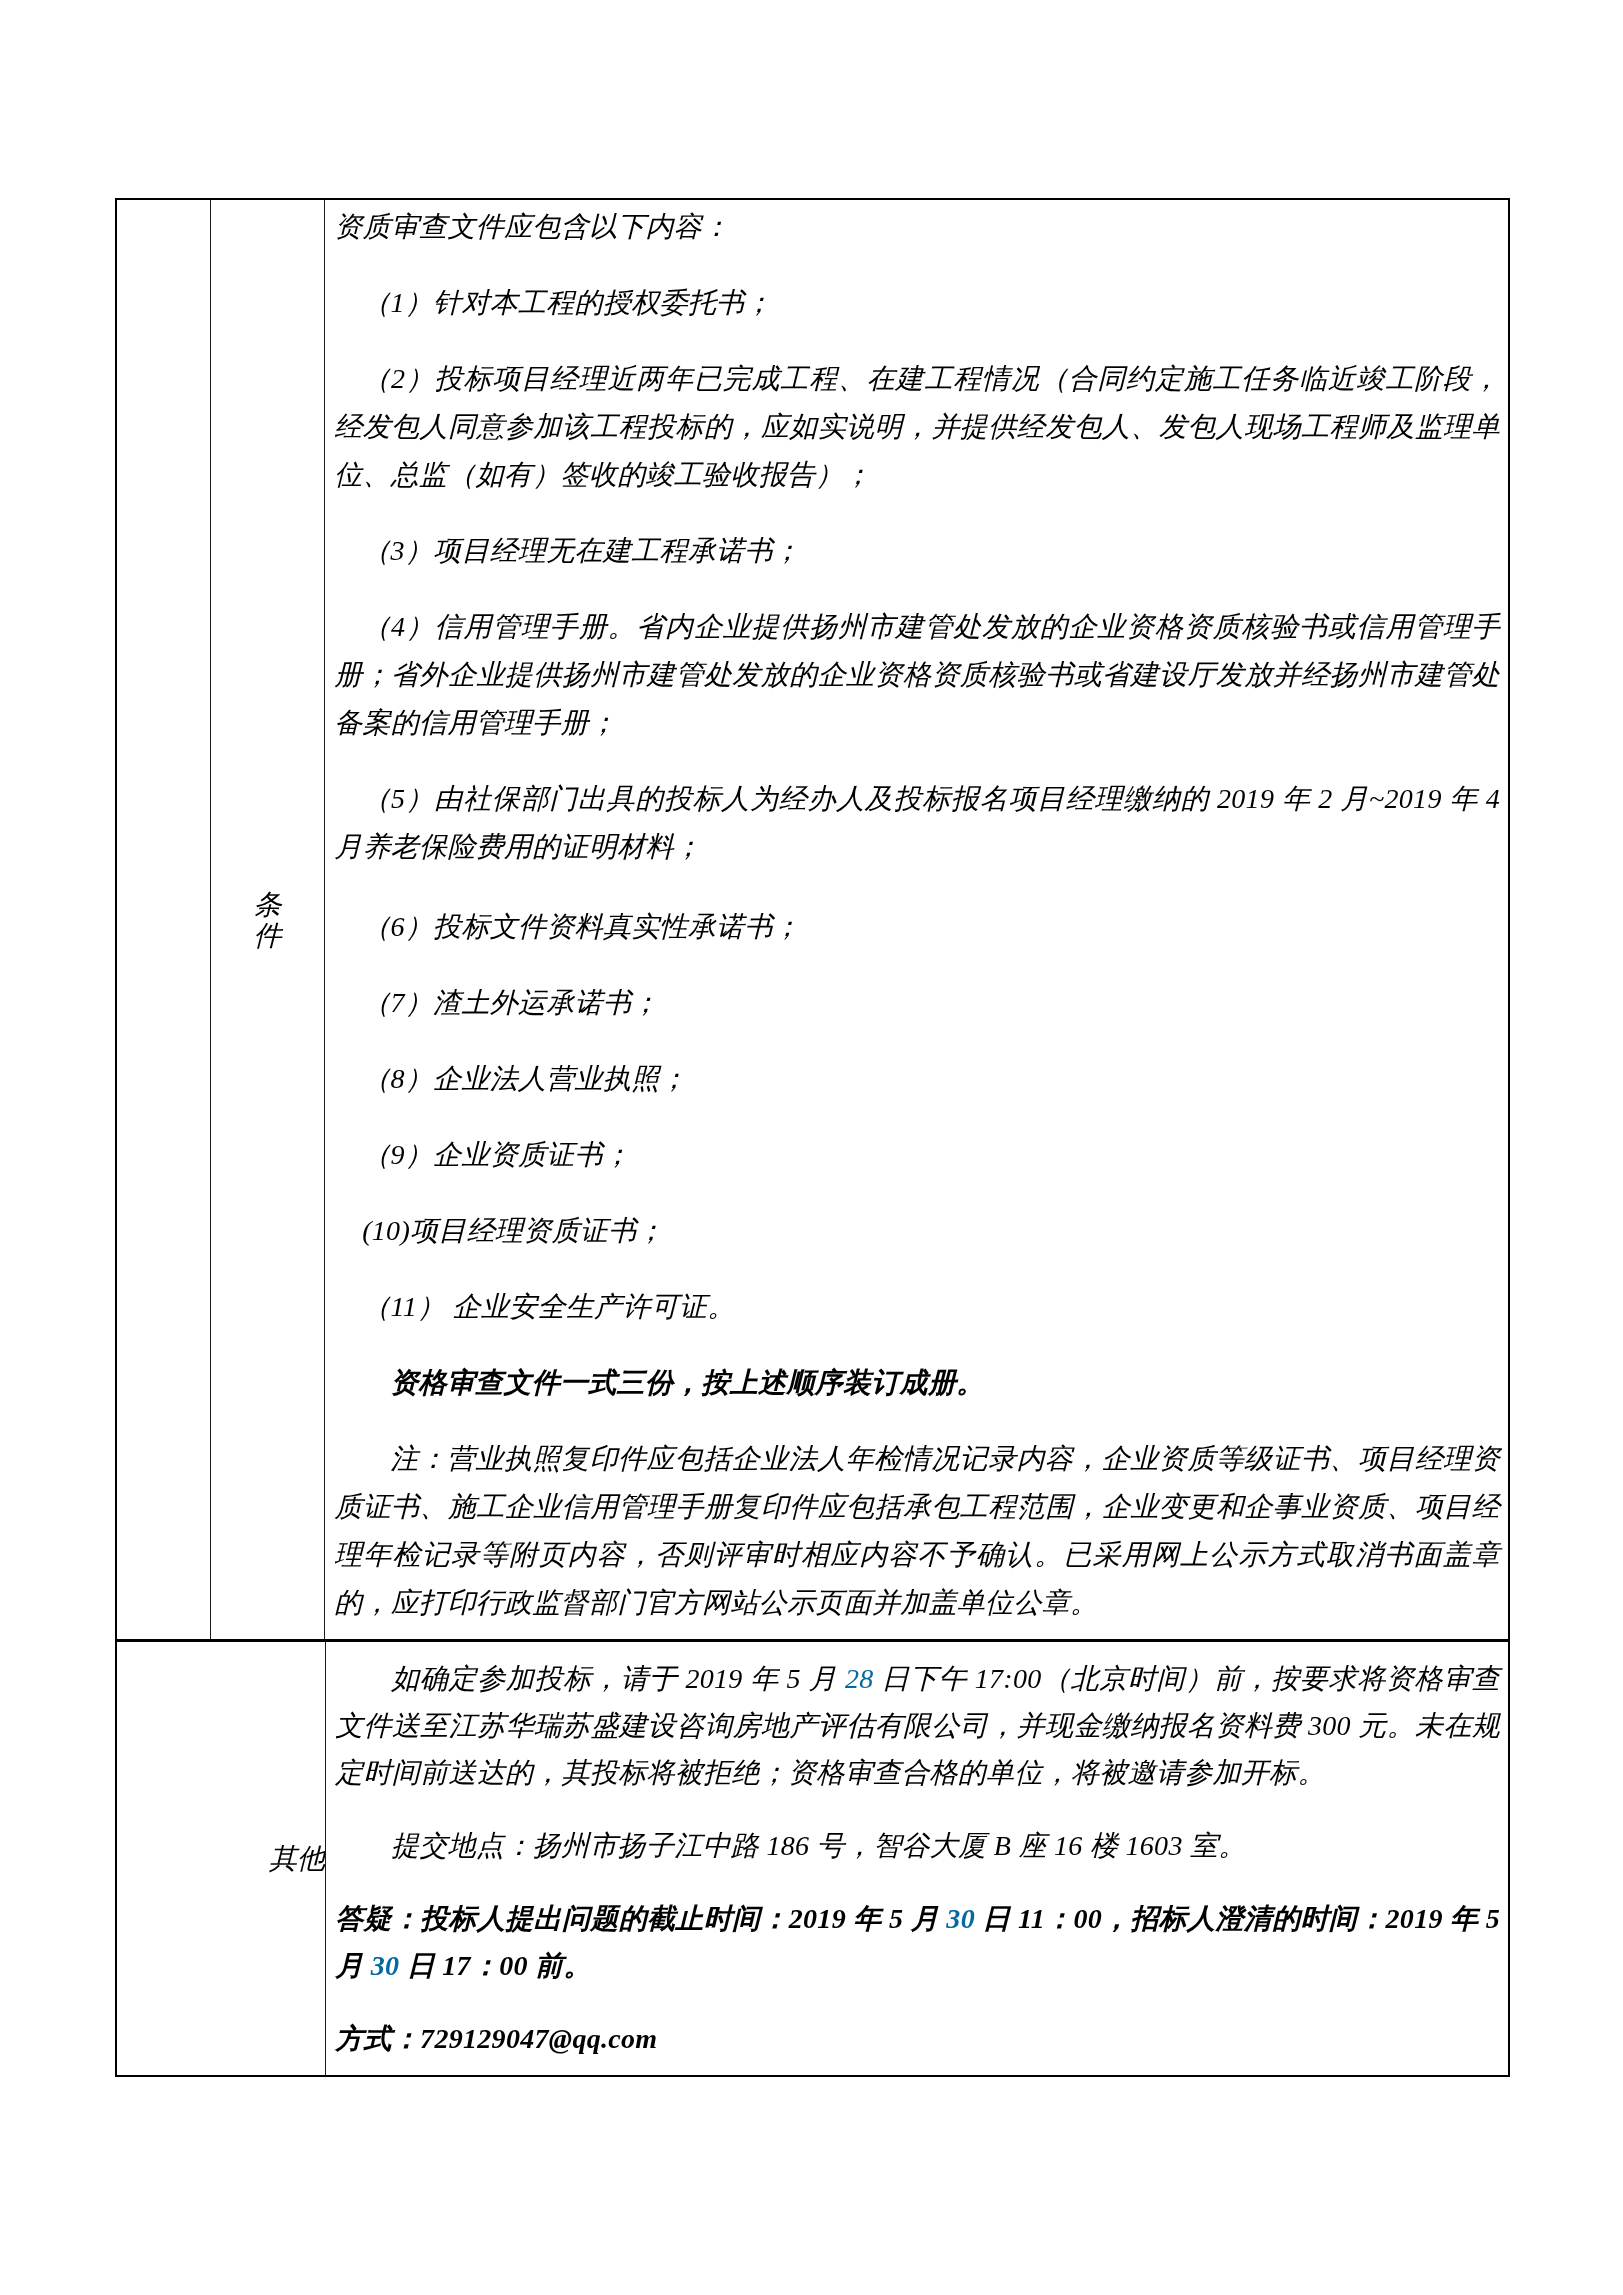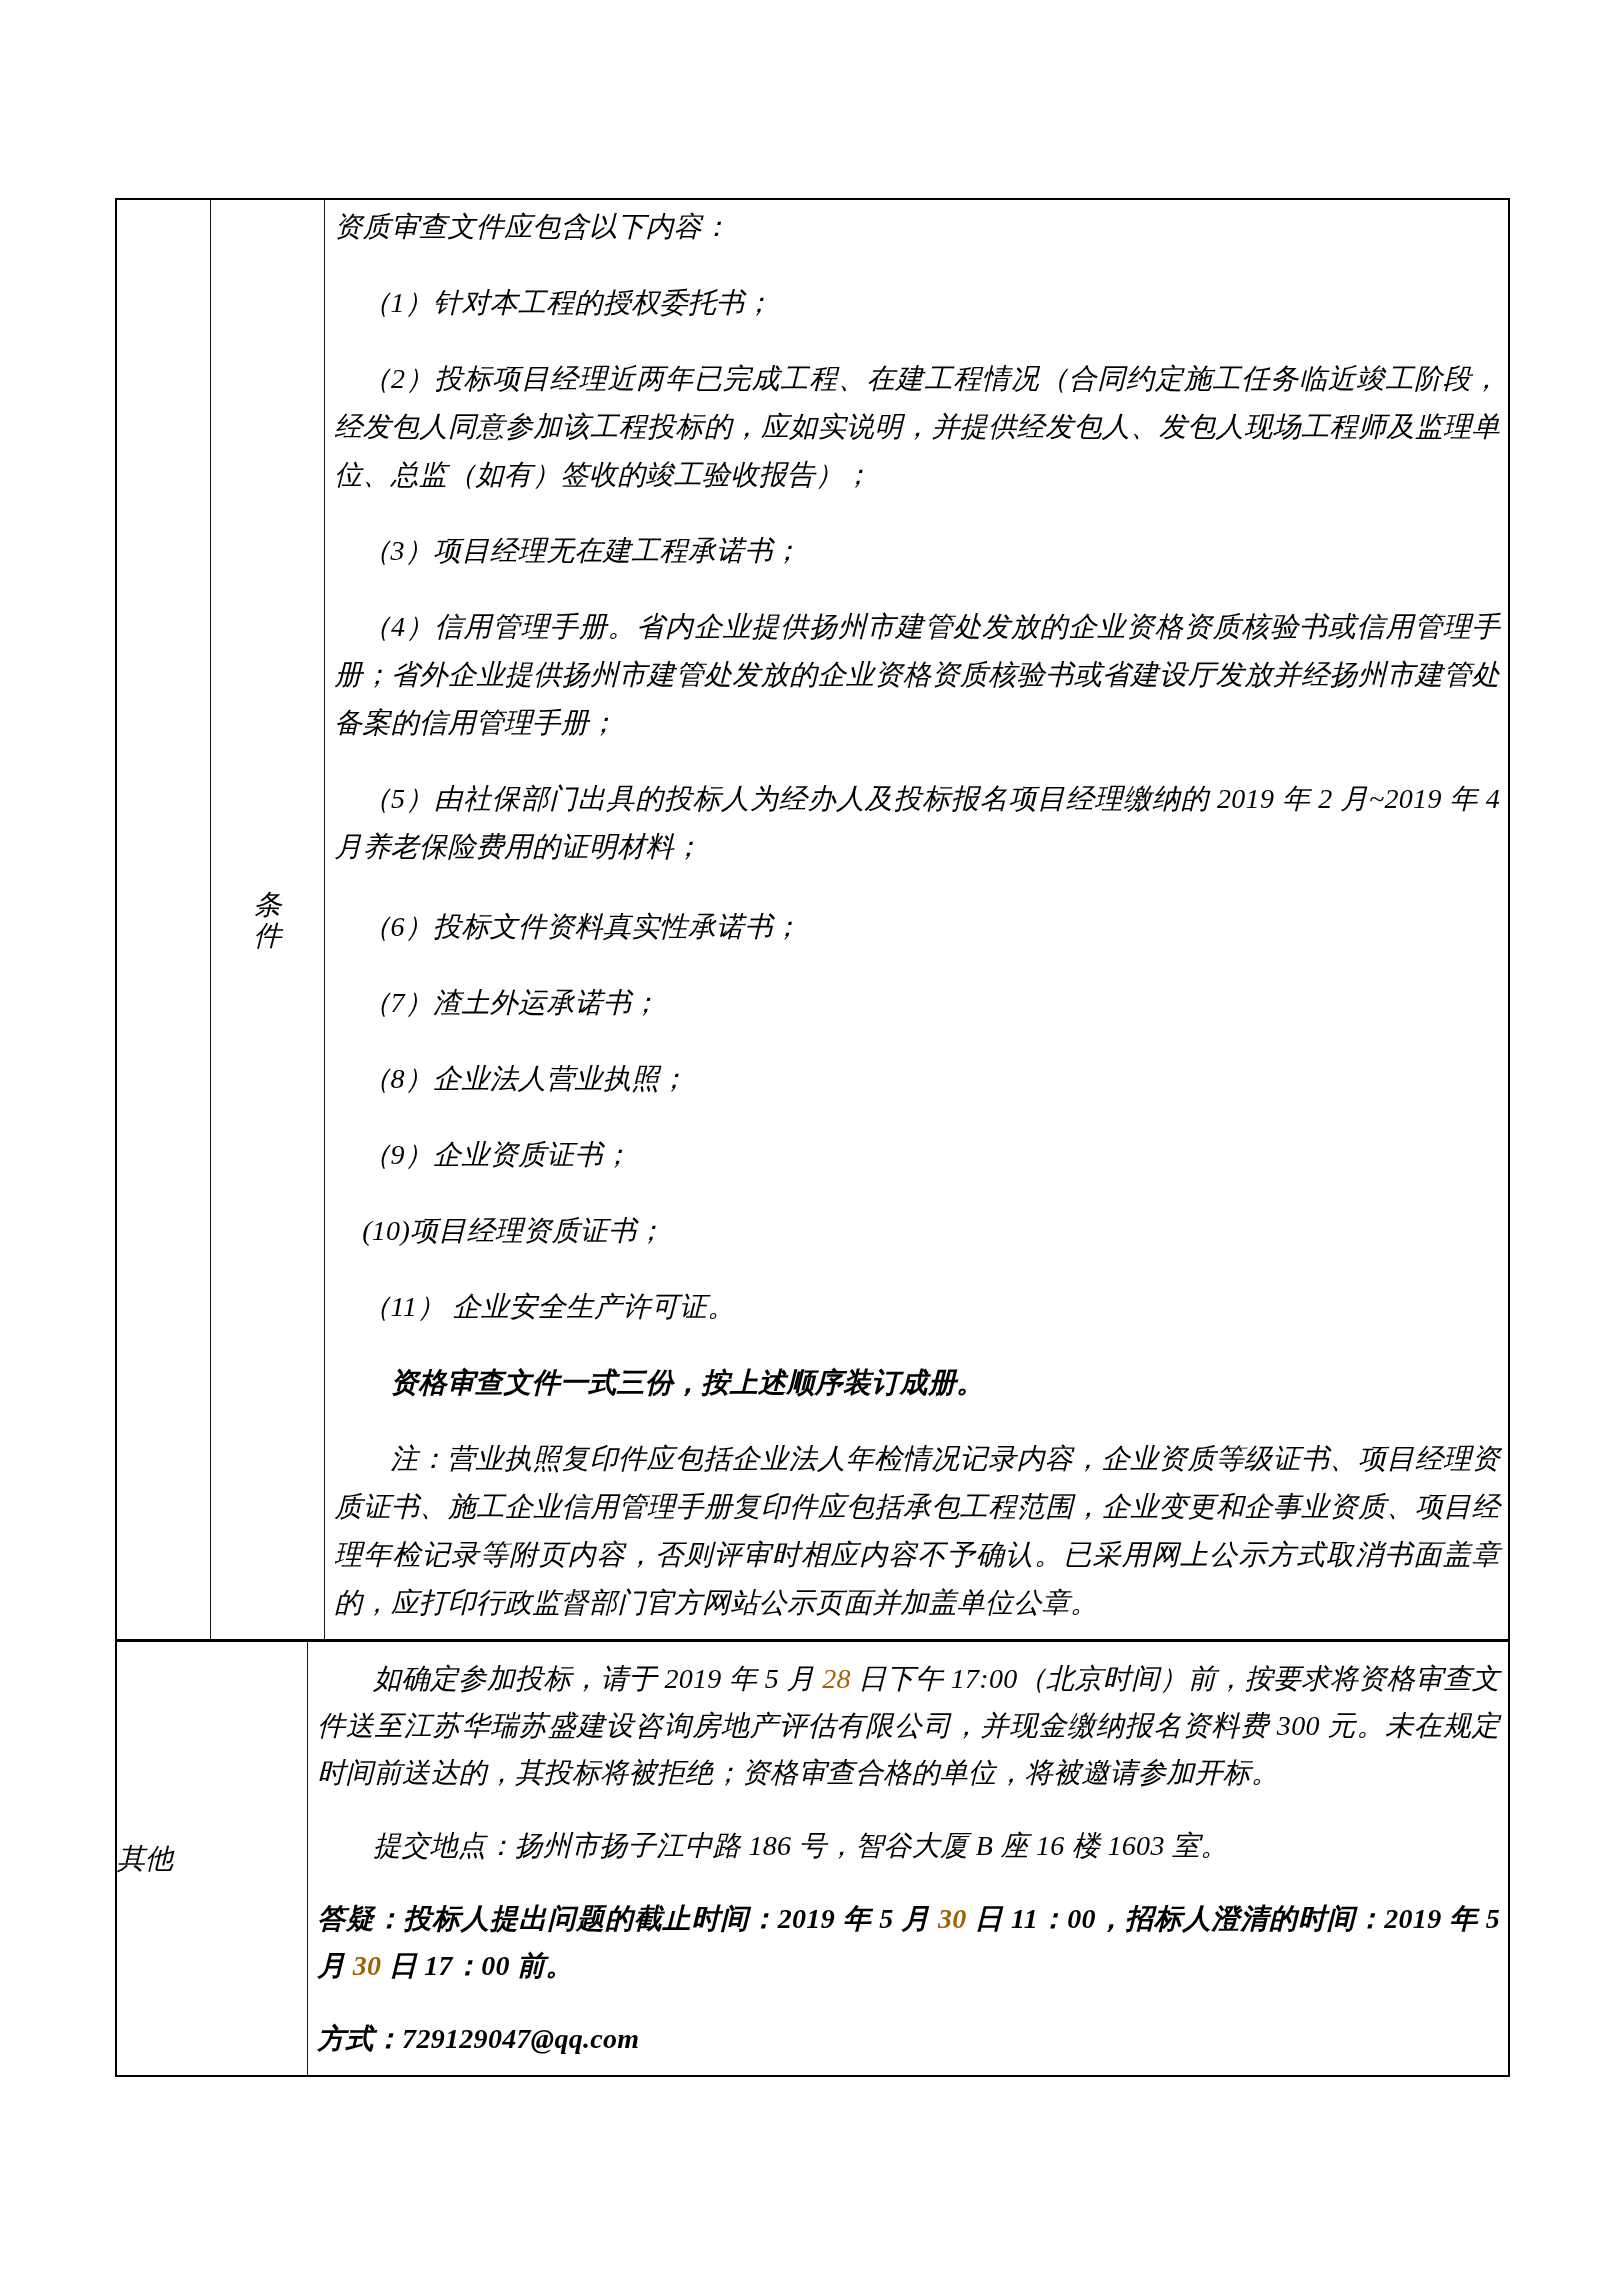--- a/index.html
+++ b/index.html
@@ -51,25 +51,25 @@
     border-right: 1.3px solid #1a1a1a;
   }
   .cell-vlabel {
     width: 114px;
     border-right: 1.3px solid #1a1a1a;
     display: flex;
     align-items: center;
     justify-content: center;
   }
   .cell-mlabel {
-    width: 191px;
+    width: 209px;
     border-right: 1.3px solid #1a1a1a;
     display: flex;
     align-items: center;
-    justify-content: flex-start;
+    justify-content: flex-end;
   }
   .cell-content {
     flex: 1;
   }
   .row-conditions .cell-content { padding: 2.6px 7.9px 0 9.2px; }
   .row-other .cell-content { padding: 13px 7.9px 0 9.2px; }
   .vertical-label {
     display: flex;
     flex-direction: column;
     align-items: center;
@@ -86,21 +86,21 @@
     margin: 0 0 28px 0;
     text-align: justify;
     text-align-last: left;
     letter-spacing: 0.3px;
   }
   .row-other .para {
     line-height: 47px;
     margin-bottom: 26px;
   }
   .para.bold { font-weight: 700; }
-  .red { color: #a16207; }
+  .red { color: #0369a1; }
 </style>
 </head>
 <body>
 
 <div class="page">
   <div class="doc-table">
 
     <div class="t-row row-conditions">
       <div class="cell cell-empty"></div>
       <div class="cell cell-vlabel">

